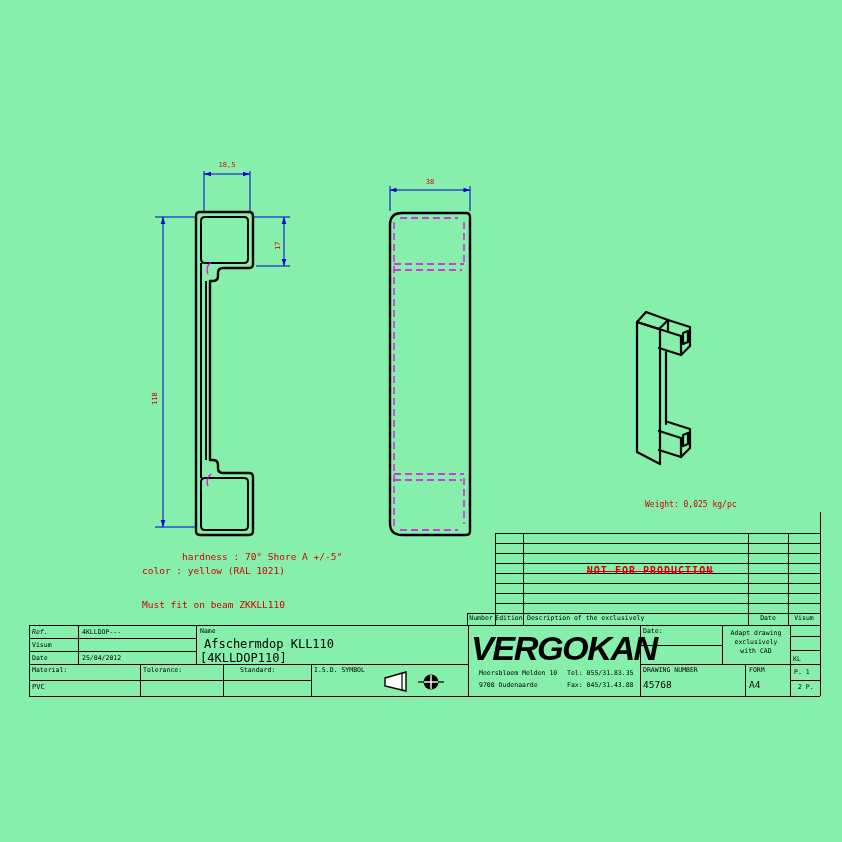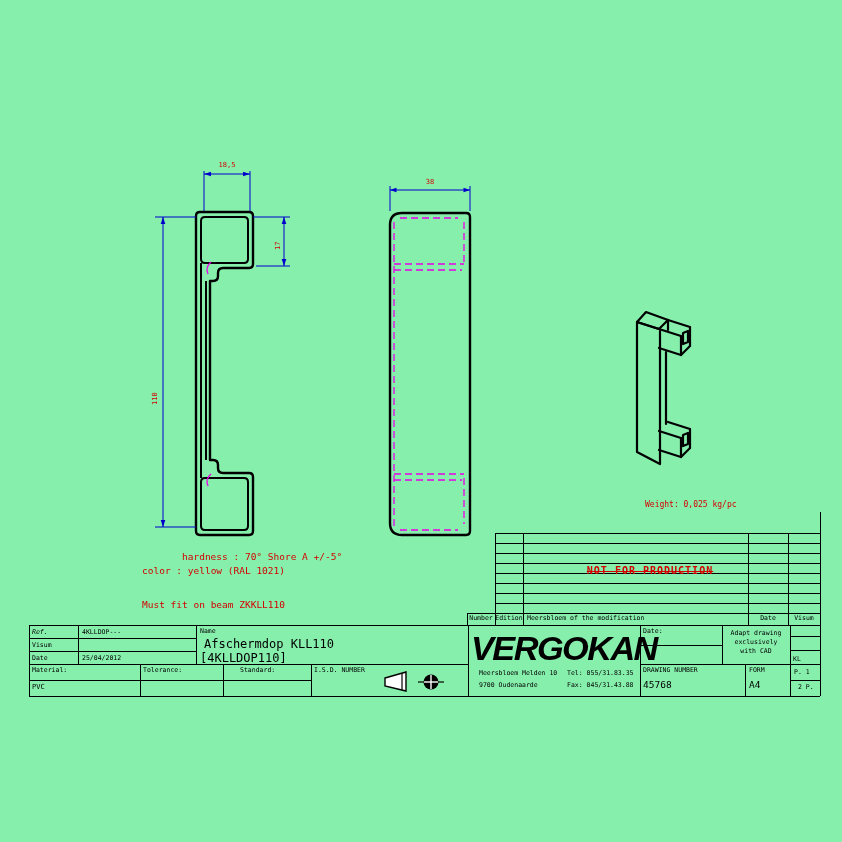--- a/index.html
+++ b/index.html
@@ -171,39 +171,39 @@
   <div class="t red f7 ctr" style="left:400px; top:179px; width:60px;">38</div>
 
   <div class="t red f9" style="left:142px; top:566px;">color : yellow (RAL 1021)</div>
   <div class="t red f9" style="left:142px; top:552px;padding-left:40px;">hardness : 70° Shore A +/-5°</div>
   <div class="t red f9" style="left:142px; top:600px;">Must fit on beam ZKKLL110</div>
   <div class="t red f8" style="left:645px; top:501px;">Weight: 0,025 kg/pc</div>
   <div class="t red nfp ctr" style="left:535px; top:566px; width:230px;">NOT FOR PRODUCTION</div>
 
   <div class="t f6 ctr" style="left:467px; top:615px; width:28px;">Number</div>
   <div class="t f6 ctr" style="left:495px; top:615px; width:28px;">Edition</div>
-  <div class="t f6" style="left:527px; top:615px;">Meersbloem of the modification</div>
+  <div class="t f6" style="left:527px; top:615px;">Description of the exclusively</div>
   <div class="t f6 ctr" style="left:748px; top:615px; width:40px;">Date</div>
   <div class="t f6 ctr" style="left:788px; top:615px; width:32px;">Visum</div>
 
   <div class="t f6" style="left:32px; top:629px;font-style:italic;">Ref.</div>
   <div class="t f6" style="left:82px; top:629px;">4KLLDOP---</div>
   <div class="t f6" style="left:32px; top:642px;">Visum</div>
   <div class="t f6" style="left:82px; top:642px;"></div>
   <div class="t f6" style="left:32px; top:655px;">Date</div>
   <div class="t f6" style="left:82px; top:655px;">25/04/2012</div>
 
   <div class="t f6" style="left:200px; top:628px;">Name</div>
   <div class="t f12" style="left:204px; top:638px;">Afschermdop KLL110</div>
   <div class="t f12" style="left:200px; top:652px;">[4KLLDOP110]</div>
 
   <div class="t f6" style="left:32px; top:667px;">Material:</div>
   <div class="t f6" style="left:143px; top:667px;">Tolerance:</div>
   <div class="t f6" style="left:240px; top:667px;">Standard:</div>
-  <div class="t f6" style="left:314px; top:667px;">I.S.D. NUMBER</div>
+  <div class="t f6" style="left:314px; top:667px;">I.S.D. SYMBOL</div>
   <div class="t f7" style="left:32px; top:684px;">PVC</div>
   <div class="t f7" style="left:143px; top:684px;"></div>
   <div class="t f7" style="left:226px; top:684px;"></div>
 
   <div class="t logo" style="left:471px; top:632px;">VERGOKAN</div>
   <div class="t f6" style="left:479px; top:670px;">Meersbloem Melden 10</div>
   <div class="t f6" style="left:479px; top:682px;">9700 Oudenaarde</div>
   <div class="t f6" style="left:567px; top:670px;">Tel: 055/31.83.35</div>
   <div class="t f6" style="left:567px; top:682px;">Fax: 045/31.43.88</div>
 

